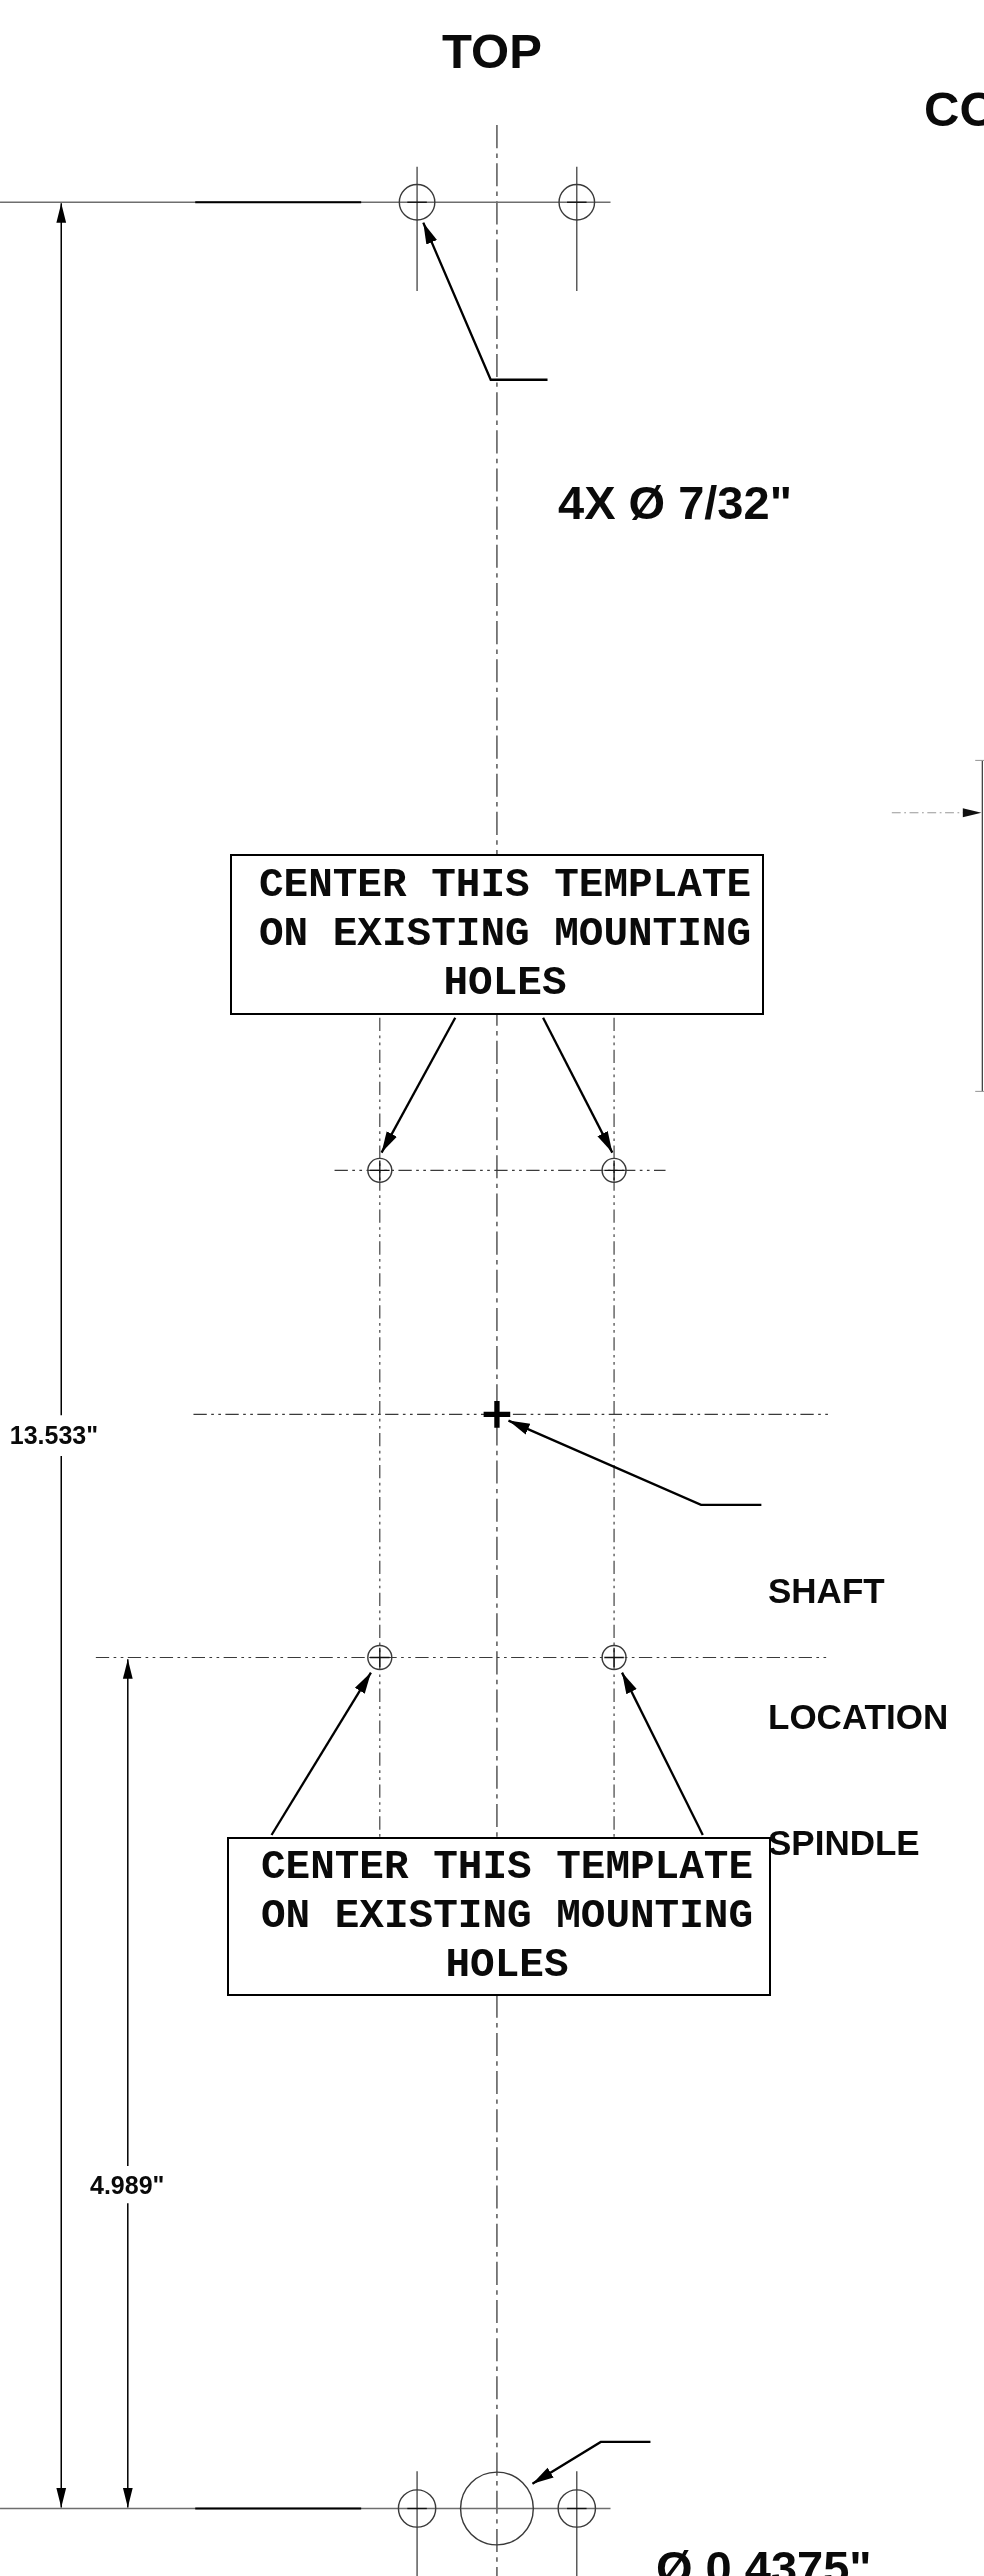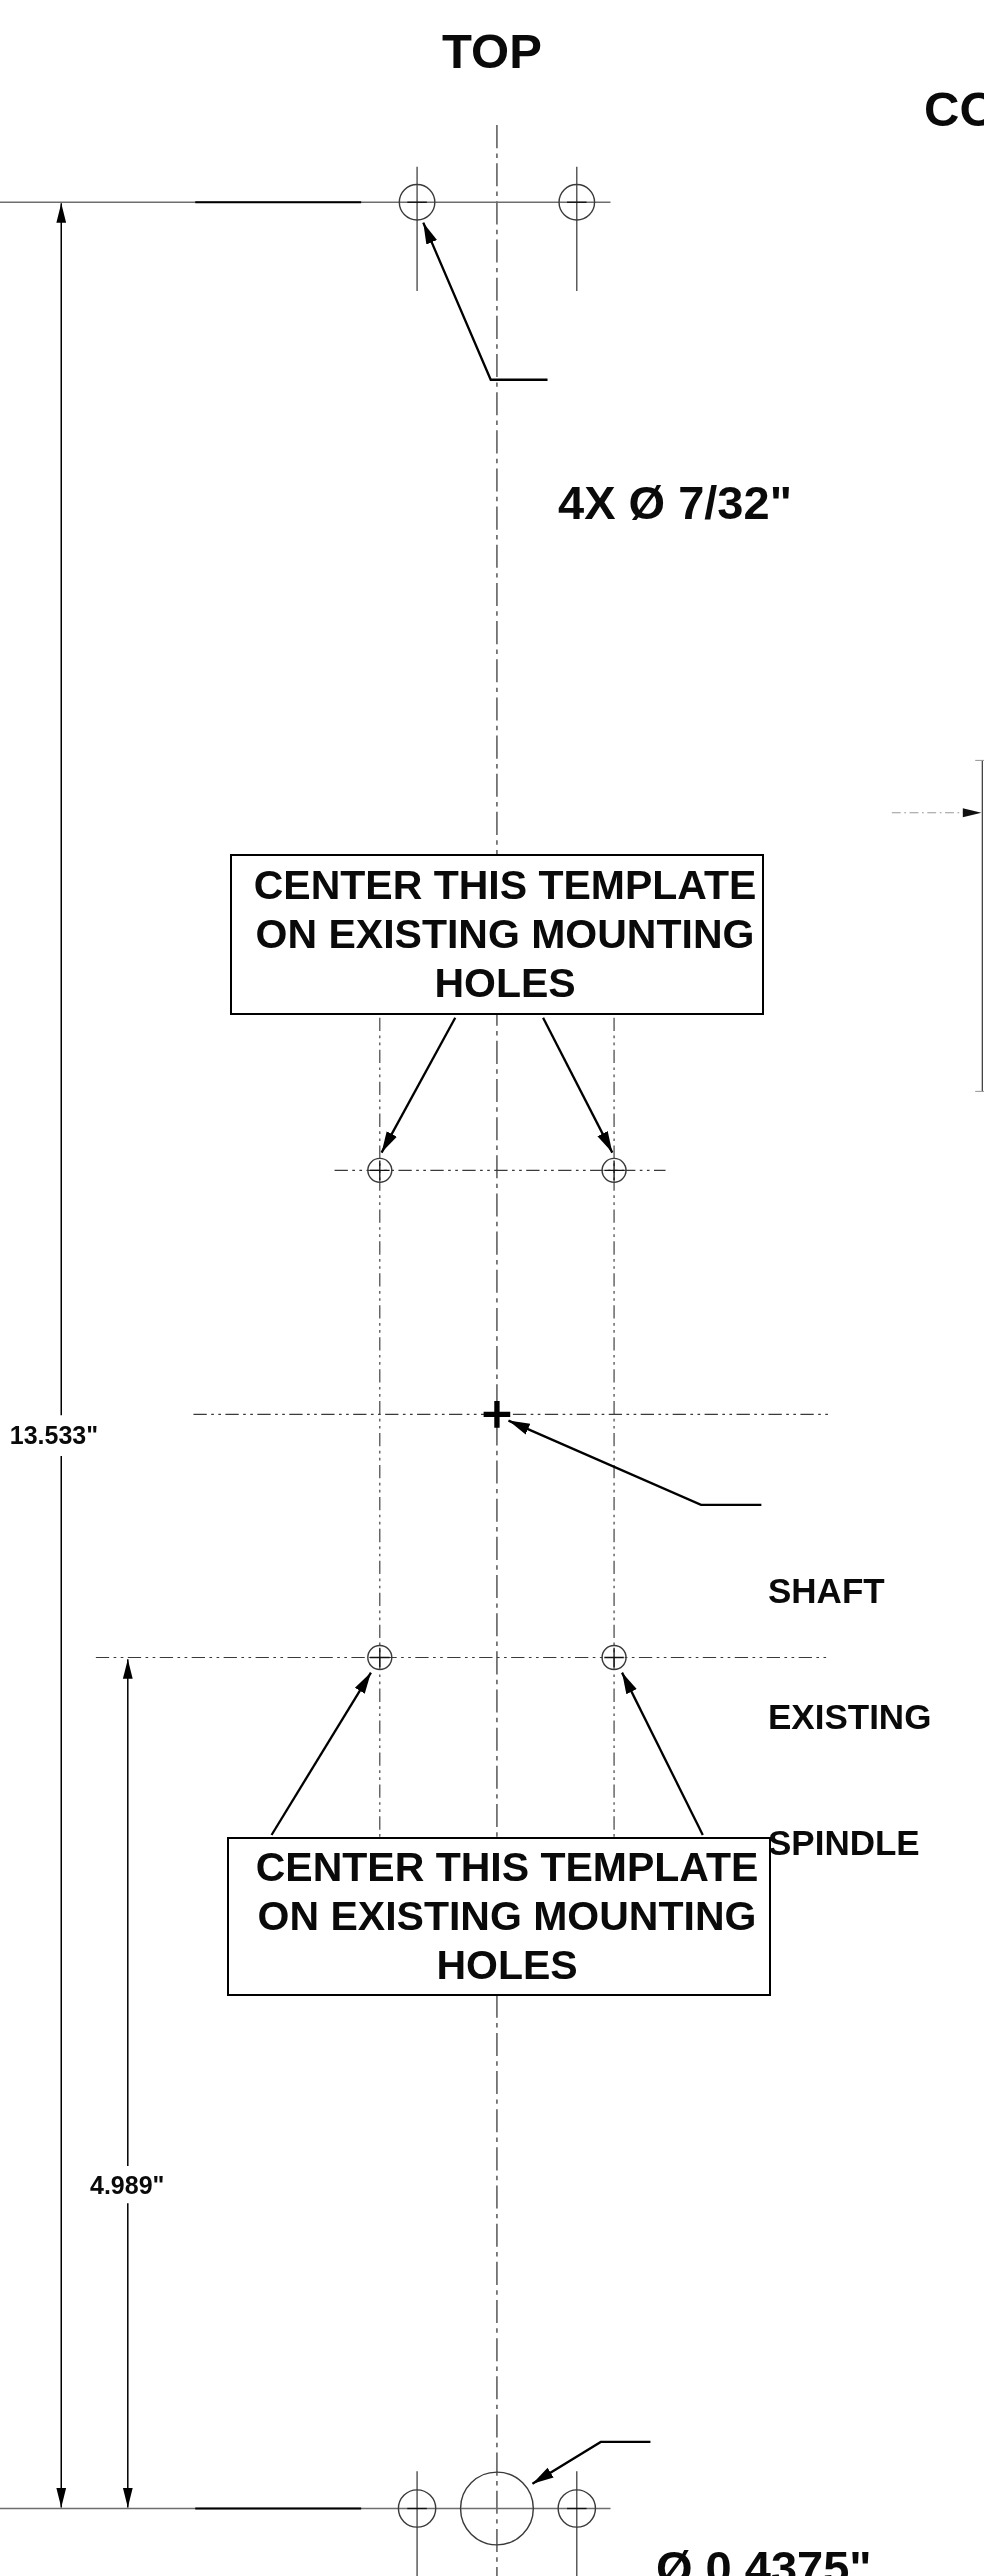--- a/index.html
+++ b/index.html
@@ -33,21 +33,21 @@
     background:#ffffff;
     border:2.7px solid #000000;
     display:flex;
     flex-direction:column;
     justify-content:center;
     align-items:center;
     font-weight:700;
     color:#0a0a0a;
     font-size:41px;
     line-height:49px;
-    font-family:Liberation Sans, sans-serif;
+    font-family:Liberation Mono, monospace;
     padding-left:16px;
   }
   
   .edge{stroke:#6e6e6e;stroke-width:1.5;fill:none;}
   .edge2{stroke:#000000;stroke-width:2.2;fill:none;}
   .solid{stroke:#3a3a3a;stroke-width:1.4;fill:none;}
   .circ{stroke:#3a3a3a;stroke-width:1.6;fill:none;}
   .cl{stroke:#333333;stroke-width:1.4;fill:none;stroke-dasharray:26 6 5 6;}
   .dd{stroke:#3a3a3a;stroke-width:1.3;fill:none;stroke-dasharray:15 5 3 5 3 5;}
   .dim{stroke:#000000;stroke-width:1.7;fill:none;}
@@ -186,21 +186,21 @@
   <div class="note-box" style="left:230px;top:823px;width:534px;height:161px;">
     <div>CENTER THIS TEMPLATE</div>
     <div>ON EXISTING MOUNTING</div>
     <div>HOLES</div>
   </div>
 
   <div class="txt t-dim" style="left:9.8px;top:1391px;">13.533"</div>
 
   <div class="txt t-shaft" style="left:768px;top:1455px;">
     <div>SHAFT</div>
-    <div>EXISTING</div>
+    <div>LOCATION</div>
     <div>SPINDLE</div>
   </div>
 
   <div class="note-box" style="left:227px;top:1806px;width:544px;height:159px;">
     <div>CENTER THIS TEMPLATE</div>
     <div>ON EXISTING MOUNTING</div>
     <div>HOLES</div>
   </div>
 
   <div class="txt t-dim" style="left:90px;top:2141px;">4.989"</div>

